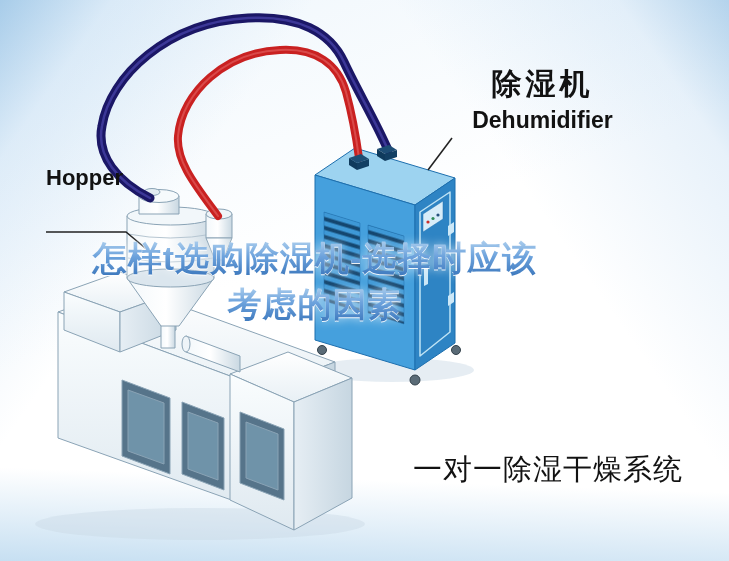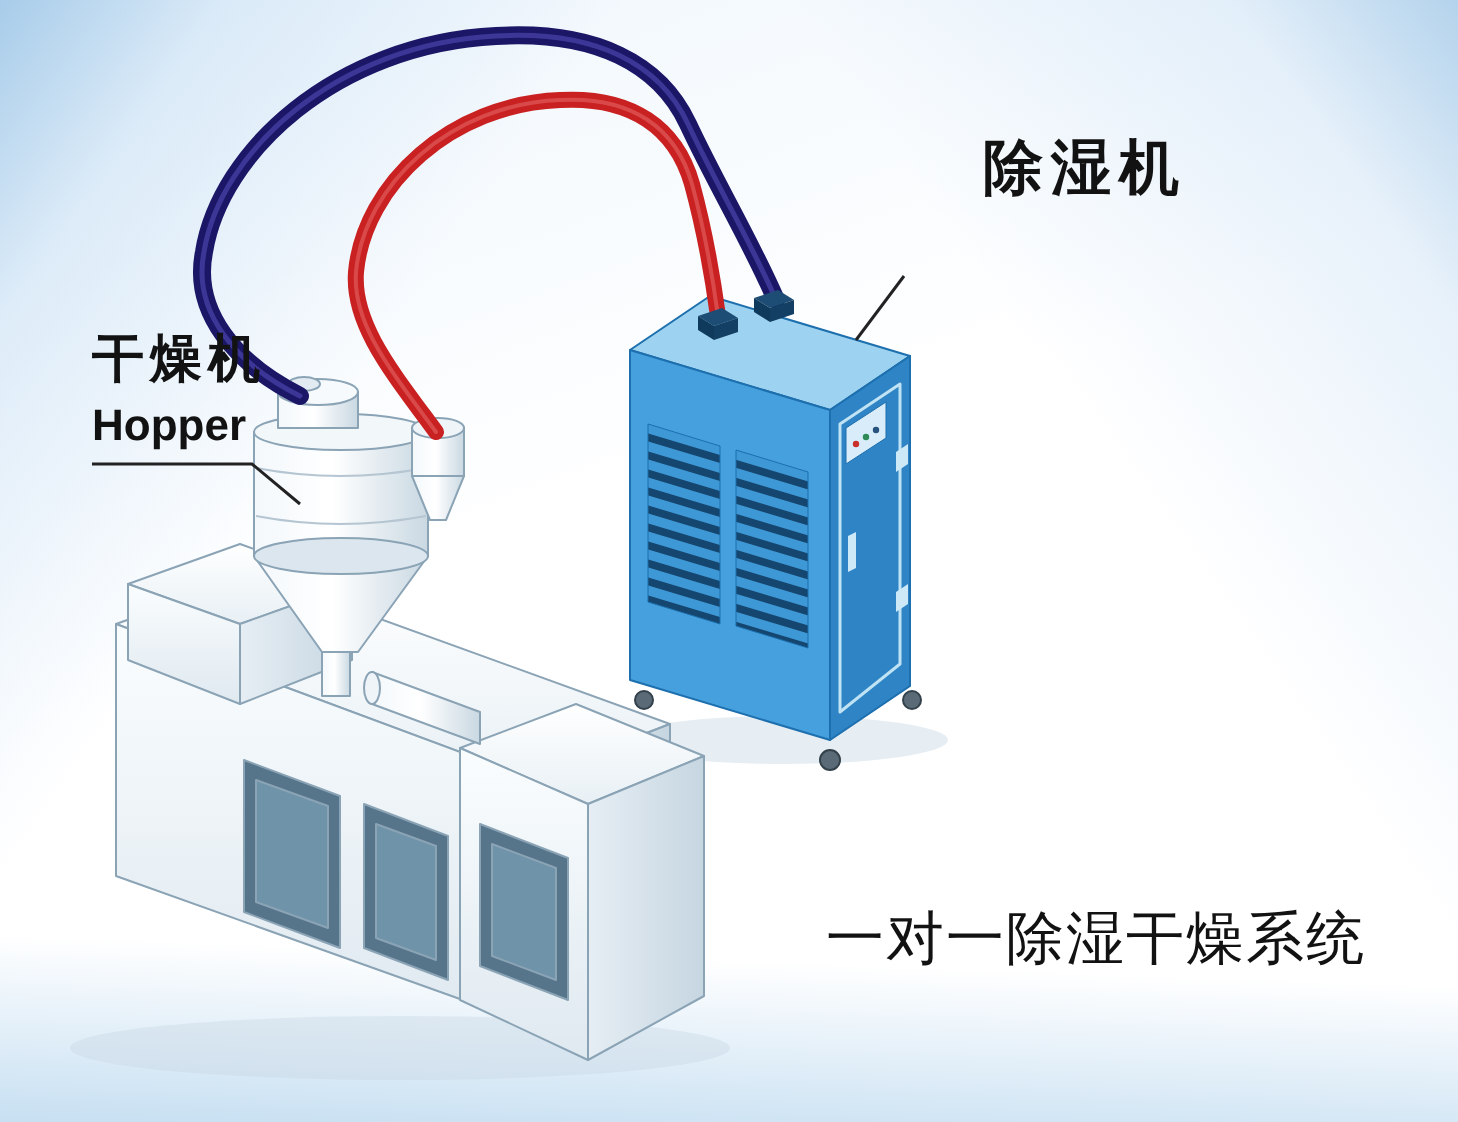--- a/index.html
+++ b/index.html
@@ -162,25 +162,29 @@
       <polygon points="377,149 385,154 385,161 377,156" fill="#0f3a5c"></polygon>
       <polygon points="385,154 397,150 397,157 385,161" fill="#123f63"></polygon>
     </g>
 
     <line x1="452" y1="138" x2="428" y2="170" stroke="#222" stroke-width="1.5"></line>
     <polyline points="46,232 126,232 150,252" fill="none" stroke="#222" stroke-width="1.5"></polyline>
   </svg>
 
   <div class="callout callout-dehumidifier">
     <div class="zh">除湿机</div>
+    <div class="en">Dehumidifier</div>
   </div>
 
   <div class="callout callout-hopper">
-    <div class="zh">干燥机</div>
     <div class="en">Hopper</div>
   </div>
 
   <div class="callout caption">
     <div class="zh">一对一除湿干燥系统</div>
   </div>
 
+  <div class="overlay-title">
+    <div class="line">怎样t选购除湿机-选择时应该</div>
+    <div class="line">考虑的因素</div>
+  </div>
 
 </div>
 
 </body></html>

